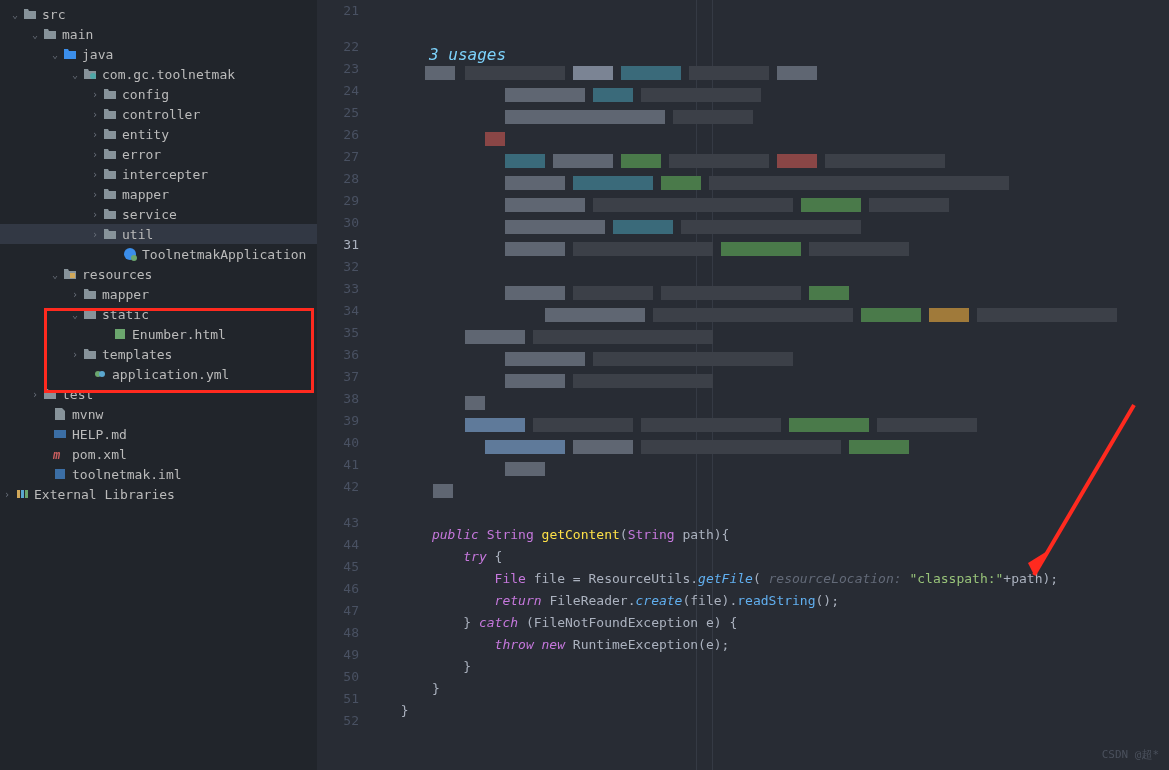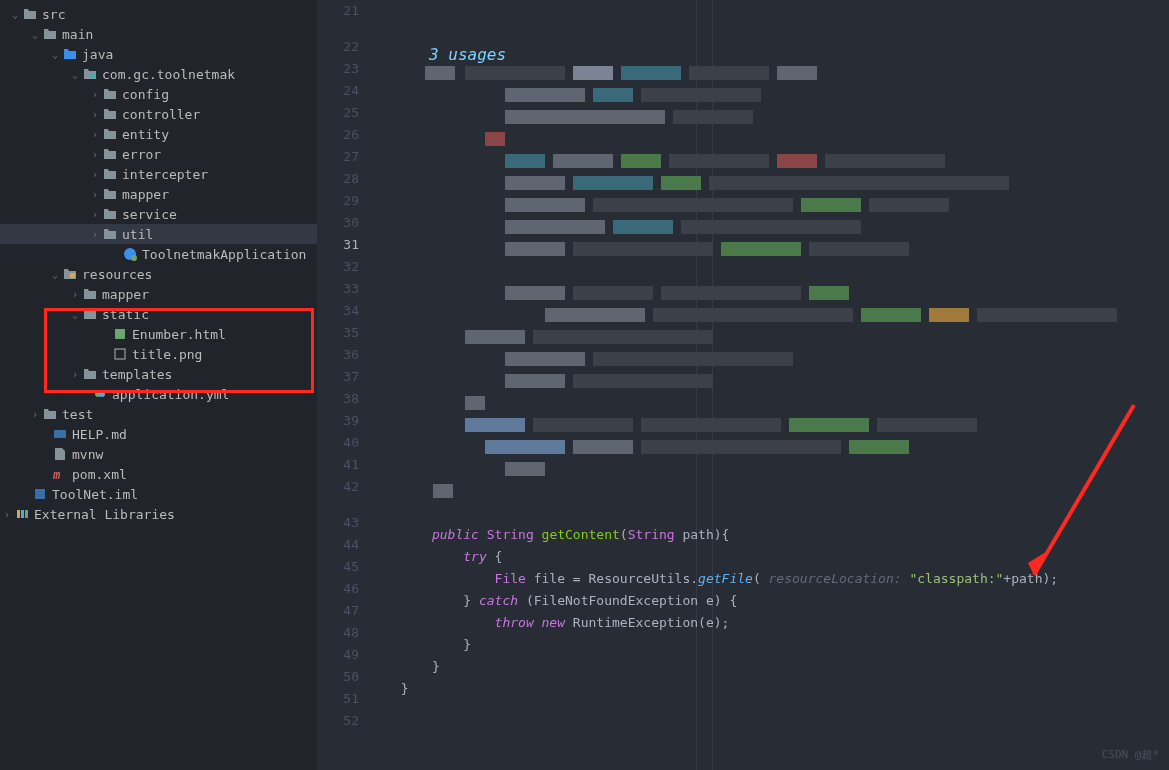--- a/index.html
+++ b/index.html
@@ -25,21 +25,21 @@
 .gutter { width: 62px; background: #282c34; text-align: right; padding-right: 20px; color: #495162; font-family: Consolas, monospace; font-size: 13px; line-height: 22px; padding-top: 0; }
 .gutter .ln { height: 22px; }
 .gutter .ln.active { color: #abb2bf; }
 .code { flex: 1; font-family: Consolas, monospace; font-size: 13px; line-height: 22px; position: relative; }
 .line { height: 22px; white-space: pre; padding-left: 6px; }
 .hint { color: #7dd3fc; font-style: italic; font-size: 16px; margin-top: 26px; }
 .kw { color: #c678dd; font-style: italic; }
 .type { color: #c678dd; }
 .str { color: #98c379; }
 .fn { color: #61afef; }
-.fn-y { color: #84cc16; }
+.fn-y { color: #fde047; }
 .var { color: #abb2bf; }
 .punct { color: #abb2bf; }
 .param-hint { color: #636a78; font-style: italic; }
 .mosaic { filter: blur(0.5px); }
 .mosaic span { display: inline-block; height: 14px; margin-top: 4px; vertical-align: top; }
 .arrow { position: absolute; right: 25px; top: 395px; z-index: 20; width: 130px; height: 200px; pointer-events: none; }
 .watermark { position: absolute; right: 10px; bottom: 8px; color: #4a505c; font-size: 11px; }
 .vline { position: absolute; left: 379px; top: 0; bottom: 0; width: 1px; background: #353a44; }
 .vline2 { position: absolute; left: 395px; top: 0; bottom: 0; width: 1px; background: #353a44; }
 </style>
@@ -197,29 +197,20 @@
       </div>
     <div class="tree-item" style="--indent:98px">
         <span class="chev blank">›</span>
         <span class="icon file-html">
           <svg width="14" height="14" viewBox="0 0 14 14">
             <rect x="2" y="2" width="10" height="10" fill="#6ba66e"></rect>
           </svg>
         </span>
         <span>Enumber.html</span>
       </div>
-    <div class="tree-item" style="--indent:98px">
-        <span class="chev blank">›</span>
-        <span class="icon file-img">
-          <svg width="14" height="14" viewBox="0 0 14 14">
-            <rect x="2" y="2" width="10" height="10" fill="none" stroke="#a9b4c2"></rect>
-          </svg>
-        </span>
-        <span>title.png</span>
-      </div>
     <div class="tree-item" style="--indent:68px">
         <span class="chev">›</span>
         <span class="icon folder">
           <svg width="14" height="12" viewBox="0 0 14 12">
             <path fill="currentColor" d="M1 1h4l1 2h7v8H1z"></path>
           </svg>
         </span>
         <span>templates</span>
       </div>
     <div class="tree-item" style="--indent:78px">
@@ -233,56 +224,56 @@
         <span>application.yml</span>
       </div>
     <div class="tree-item" style="--indent:28px">
         <span class="chev">›</span>
         <span class="icon folder">
           <svg width="14" height="12" viewBox="0 0 14 12">
             <path fill="currentColor" d="M1 1h4l1 2h7v8H1z"></path>
           </svg>
         </span>
         <span>test</span>
-      </div>
-    <div class="tree-item" style="--indent:38px">
-        <span class="chev blank">›</span>
-        <span class="icon file-yml">
-          <svg width="14" height="12" viewBox="0 0 14 12">
-            <rect x="1" y="2" width="12" height="8" fill="#3b6ea5"></rect>
-          </svg>
-        </span>
-        <span>HELP.md</span>
       </div>
     <div class="tree-item" style="--indent:38px">
         <span class="chev blank">›</span>
         <span class="icon file">
           <svg width="12" height="14" viewBox="0 0 12 14">
             <path fill="#87939a" d="M1 1h7l3 3v9H1z"></path>
           </svg>
         </span>
         <span>mvnw</span>
       </div>
     <div class="tree-item" style="--indent:38px">
         <span class="chev blank">›</span>
+        <span class="icon file-yml">
+          <svg width="14" height="12" viewBox="0 0 14 12">
+            <rect x="1" y="2" width="12" height="8" fill="#3b6ea5"></rect>
+          </svg>
+        </span>
+        <span>HELP.md</span>
+      </div>
+    <div class="tree-item" style="--indent:38px">
+        <span class="chev blank">›</span>
         <span class="icon file-m">
           <svg width="14" height="14" viewBox="0 0 14 14">
             <text x="0" y="12" font-size="12" font-weight="bold" font-style="italic" fill="#c75e5e">m</text>
           </svg>
         </span>
         <span>pom.xml</span>
       </div>
-    <div class="tree-item" style="--indent:18px">
+    <div class="tree-item" style="--indent:38px">
         <span class="chev blank">›</span>
         <span class="icon file">
           <svg width="14" height="14" viewBox="0 0 14 14">
             <rect x="2" y="2" width="10" height="10" fill="#3b6ea5"></rect>
           </svg>
         </span>
-        <span>ToolNet.iml</span>
+        <span>toolnetmak.iml</span>
       </div>
     <div class="tree-item" style="--indent:0px">
         <span class="chev">›</span>
         <span class="icon file">
           <svg width="14" height="14" viewBox="0 0 14 14">
             <rect x="2" y="3" width="3" height="8" fill="#d0a85a"></rect>
             <rect x="6" y="3" width="3" height="8" fill="#5aa7cf"></rect>
             <rect x="10" y="3" width="3" height="8" fill="#6ba66e"></rect>
           </svg>
         </span>
@@ -350,20 +341,21 @@
       <div class="line mosaic"><span style="margin-left:120px;width:60px;background:#5f6672"></span><span style="width:140px;background:#3c4048;margin-left:8px"></span></div>
       <div class="line mosaic"><span style="margin-left:80px;width:20px;background:#5f6672"></span></div>
       <div class="line mosaic"><span style="margin-left:80px;width:60px;background:#5f7a9a"></span><span style="width:100px;background:#3c4048;margin-left:8px"></span><span style="width:140px;background:#3c4048;margin-left:8px"></span><span style="width:80px;background:#4a7a4a;margin-left:8px"></span><span style="width:100px;background:#3c4048;margin-left:8px"></span></div>
       <div class="line mosaic"><span style="margin-left:100px;width:80px;background:#5f7a9a"></span><span style="width:60px;background:#5f6672;margin-left:8px"></span><span style="width:200px;background:#3c4048;margin-left:8px"></span><span style="width:60px;background:#4a7a4a;margin-left:8px"></span></div>
       <div class="line mosaic"><span style="margin-left:120px;width:40px;background:#5f6672"></span></div>
       <div class="line mosaic"><span style="margin-left:48px;width:20px;background:#5f6672"></span></div>
       <div class="line"></div>
       <div class="line">      <span class="kw">public</span> <span class="type">String</span> <span class="fn-y">getContent</span><span class="punct">(</span><span class="type">String</span> <span class="var">path</span><span class="punct">){</span></div>
       <div class="line">          <span class="kw">try</span> <span class="punct">{</span></div>
       <div class="line">              <span class="type">File</span> <span class="var">file</span> <span class="punct">=</span> <span class="var">ResourceUtils</span><span class="punct">.</span><span class="fn" style="font-style:italic">getFile</span><span class="punct">(</span> <span class="param-hint">resourceLocation:</span> <span class="str">"classpath:"</span><span class="punct">+</span><span class="var">path</span><span class="punct">);</span></div>
+      <div class="line">              <span class="kw">return</span> <span class="var">FileReader</span><span class="punct">.</span><span class="fn" style="font-style:italic">create</span><span class="punct">(</span><span class="var">file</span><span class="punct">).</span><span class="fn">readString</span><span class="punct">();</span></div>
       <div class="line">          <span class="punct">}</span> <span class="kw">catch</span> <span class="punct">(</span><span class="var">FileNotFoundException</span> <span class="var">e</span><span class="punct">) {</span></div>
       <div class="line">              <span class="kw">throw</span> <span class="kw">new</span> <span class="var">RuntimeException</span><span class="punct">(</span><span class="var">e</span><span class="punct">);</span></div>
       <div class="line">          <span class="punct">}</span></div>
       <div class="line">      <span class="punct">}</span></div>
       <div class="line">  <span class="punct">}</span></div>
       <div class="line"></div>
     </div>
     <svg class="arrow" viewBox="0 0 130 200">
       <line x1="120" y1="10" x2="20" y2="180" stroke="#ff2a1f" stroke-width="4"></line>
       <polygon points="20,180 35,155 14,168" fill="#ff2a1f"></polygon>

